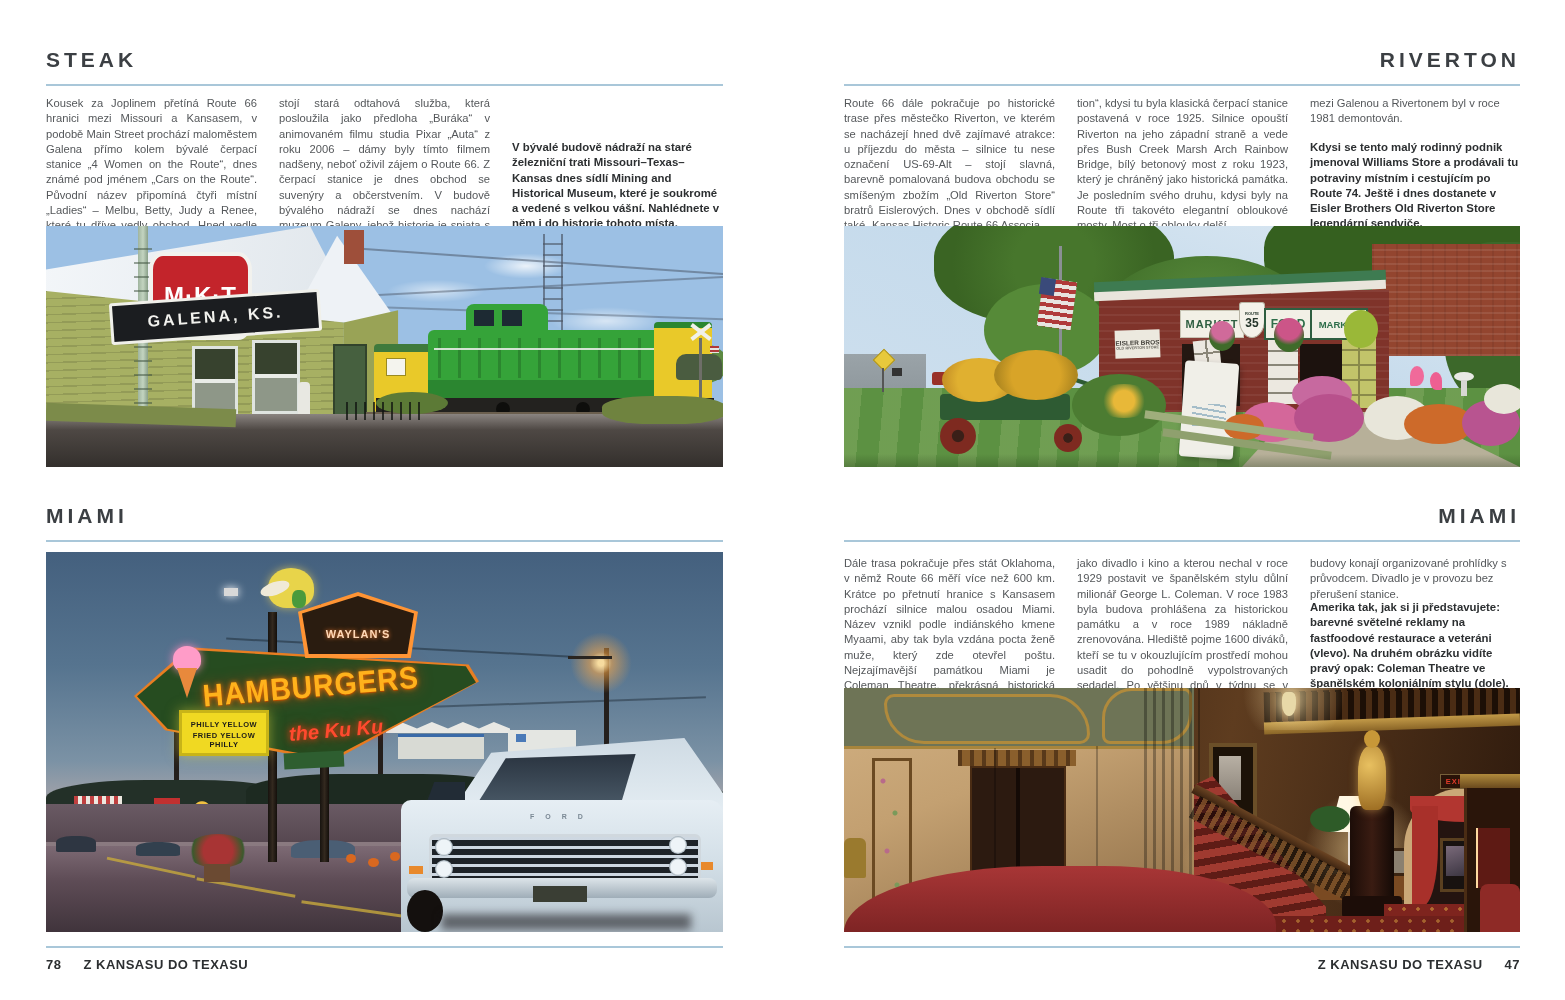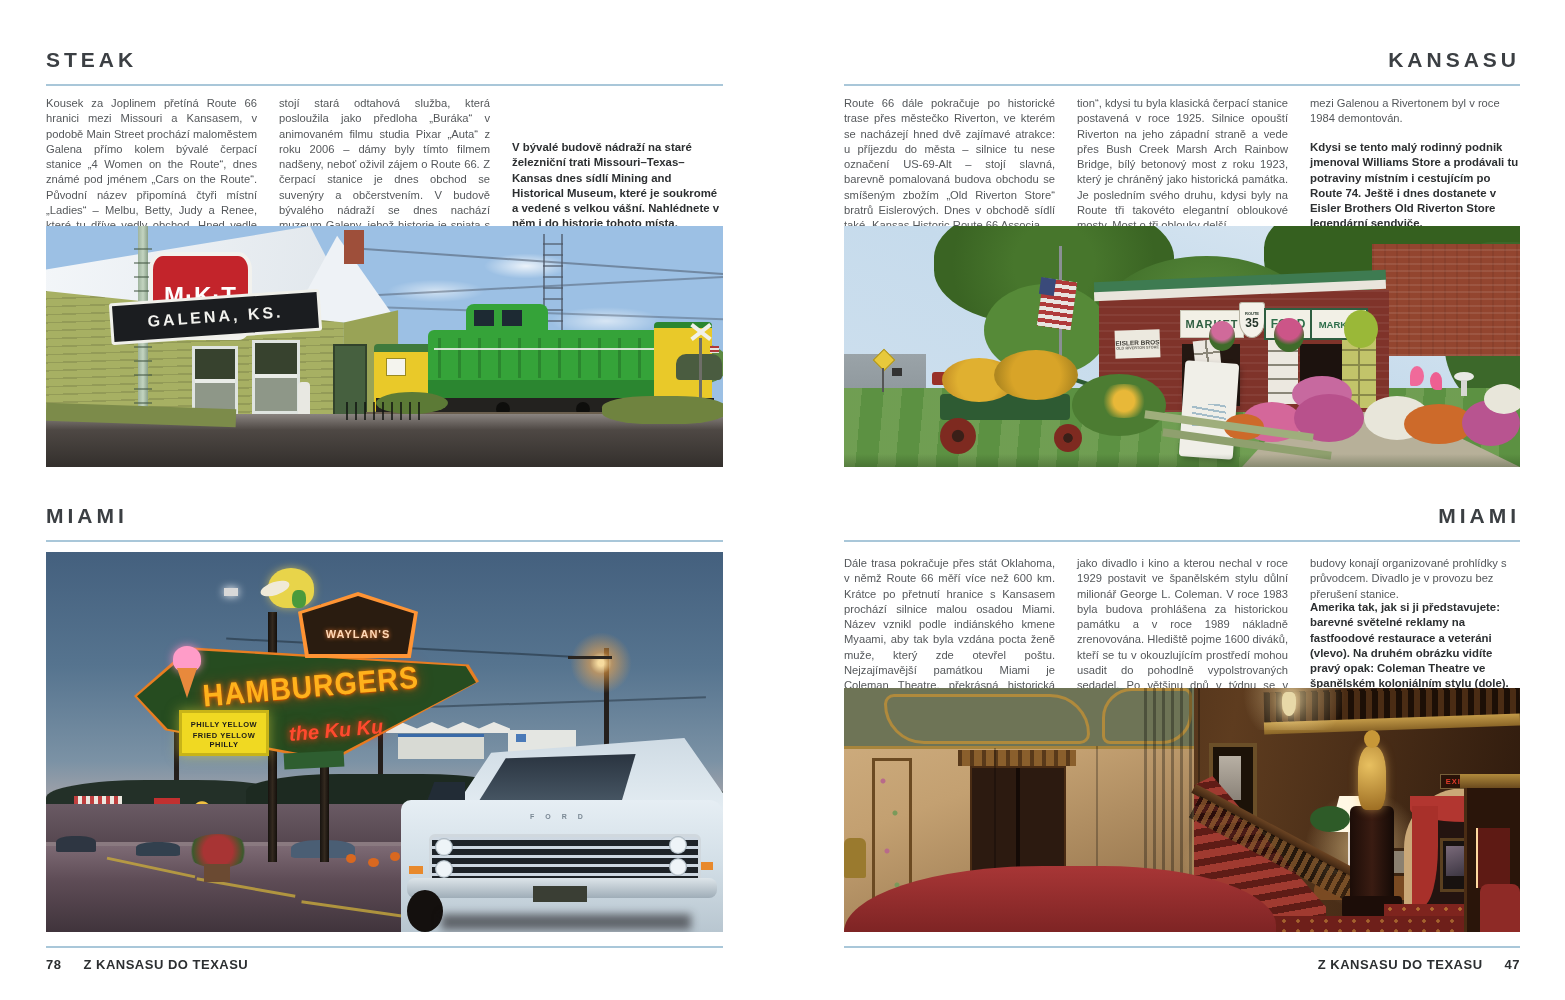--- a/index.html
+++ b/index.html
@@ -169,26 +169,26 @@
     <div style="left:40px;top:176px;width:250px;height:16px;background:rgba(20,16,20,.55);filter:blur(4px);"></div>
   </div>
 </div>
 
 <div class="a rule" style="left:46px;top:946px;width:677px;"></div>
 <div class="a foot" style="left:46px;top:957px;">
   <span>78</span>
   <span>Z KANSASU DO TEXASU</span>
 </div>
 
-<div class="a h1" style="left:844px;top:48px;width:676px;text-align:right;">KANSASU</div>
+<div class="a h1" style="left:844px;top:48px;width:676px;text-align:right;">RIVERTON</div>
 <div class="a rule" style="left:844px;top:84px;width:676px;"></div>
 
 <div class="a col" style="left:844px;top:96px;">Route 66 dále pokračuje po historické trase přes městečko Riverton, ve kterém se nacházejí hned dvě zajímavé atrakce: u příjezdu do města – silnice tu nese označení US-69-Alt – stojí slavná, barevně pomalovaná budova obchodu se smíšeným zbožím „Old Riverton Store“ bratrů Eislerových. Dnes v obchodě sídlí také „Kansas Historic Route 66 Associa-</div>
 <div class="a col" style="left:1077px;top:96px;">tion“, kdysi tu byla klasická čerpací stanice postavená v roce 1925. Silnice opouští Riverton na jeho západní straně a vede přes Bush Creek Marsh Arch Rainbow Bridge, bílý betonový most z roku 1923, který je chráněný jako historická památka. Je posledním svého druhu, kdysi byly na Route tři takovéto elegantní obloukové mosty. Most o tři oblouky delší</div>
-<div class="a col" style="left:1310px;top:96px;text-align:left;">mezi Galenou a Rivertonem byl v roce 1984 demontován.</div>
+<div class="a col" style="left:1310px;top:96px;text-align:left;">mezi Galenou a Rivertonem byl v roce 1981 demontován.</div>
 <div class="a bcol" style="left:1310px;top:140px;">Kdysi se tento malý rodinný podnik jmenoval Williams Store a prodávali tu potraviny místním i cestujícím po Route 74. Ještě i dnes dostanete v Eisler Brothers Old Riverton Store legendární sendviče.</div>
 
 <div class="a ph" style="left:844px;top:226px;width:676px;height:241px;background:#c6dbec;">
   <div style="inset:0;background:linear-gradient(200deg,#dfeaf3 0%,#c6dbec 45%,#cfe0ee 100%);"></div>
   <div style="left:90px;top:-24px;width:240px;height:124px;background:radial-gradient(circle,#47762c 30%,#3a6423 75%);border-radius:45%;"></div>
   <div style="left:420px;top:-34px;width:280px;height:124px;background:#35601f;border-radius:45%;"></div>
   <div style="left:600px;top:16px;width:120px;height:164px;background:#3c682a;border-radius:40%;"></div>
   <div style="left:255px;top:30px;width:215px;height:134px;background:radial-gradient(circle,#548538 25%,#44732c 75%);border-radius:50%;"></div>
   <div style="left:140px;top:58px;width:124px;height:92px;background:#568a38;border-radius:50%;"></div>
   <div style="left:0;top:128px;width:82px;height:113px;background:linear-gradient(#9aa3a8,#7b8489);"></div>

